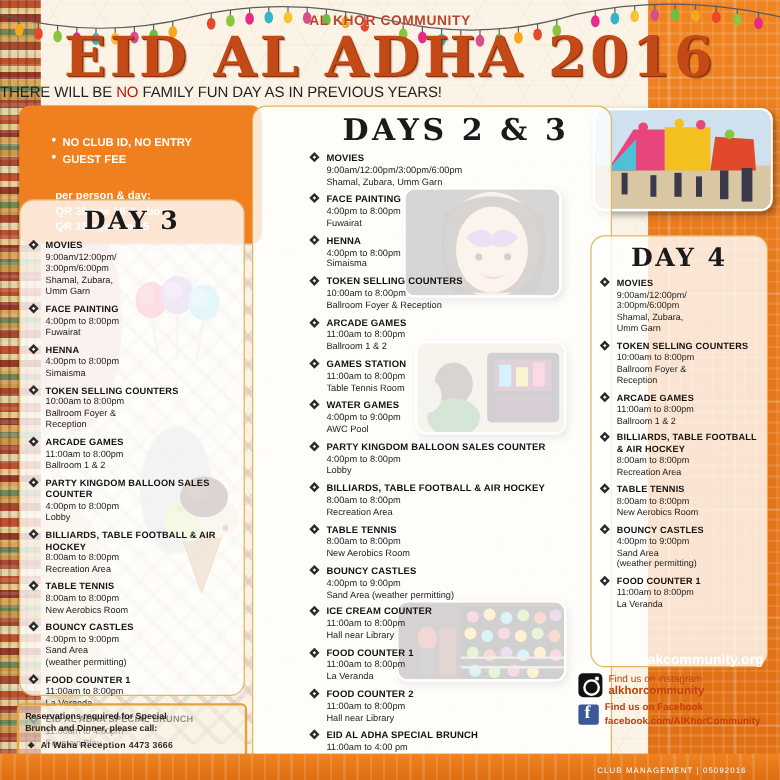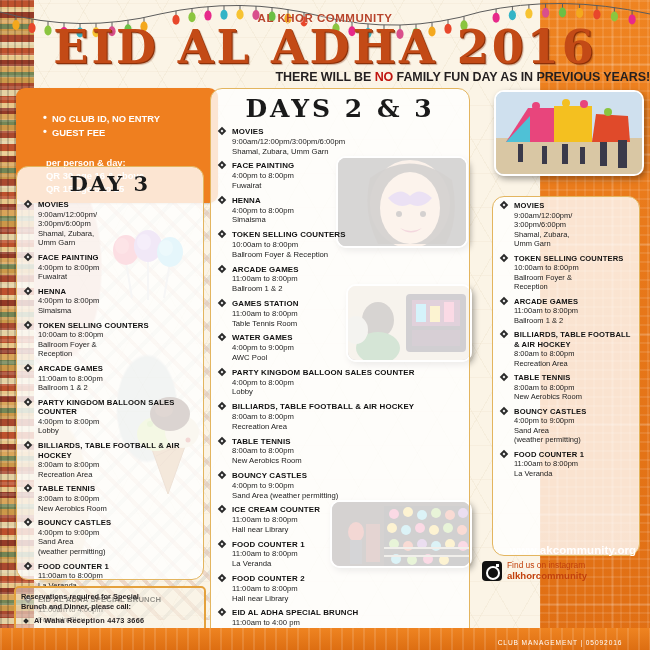--- a/index.html
+++ b/index.html
@@ -80,22 +80,22 @@
     text-shadow:0 1px 0 rgba(255,255,255,.6);
   }
   .title{
     position:absolute;left:0;right:0;top:22px;text-align:center;
     font-family:"DejaVu Serif", serif;font-weight:bold;
     font-size:46px;line-height:50px;letter-spacing:3px;
     color:#c34a16;
     text-shadow:1px 1px 0 #8c3008, 2px 2px 1px rgba(120,40,8,.35);
   }
   .subtitle{
-    position:absolute;left:0;right:0;top:70px;text-align:right;
-    font-weight:bold;font-size:12.5px;letter-spacing:-.1px;color:#231f20;
+    position:absolute;left:0;right:0;top:70px;text-align:left;
+    font-weight:normal;font-size:12.5px;letter-spacing:-.1px;color:#231f20;
   }
   .subtitle .no{color:#c0150f;}
 
   
   .notice{
     position:absolute;left:16px;top:88px;width:186px;
     background:#ef7f1f;border-radius:9px;padding:7px 8px 8px 8px;
     color:#fff;font-weight:bold;font-size:9.4px;line-height:13px;
     box-shadow:0 1px 2px rgba(0,0,0,.18);
   }
@@ -103,21 +103,21 @@
   .notice li{position:relative;padding-left:11px;margin-bottom:1px;}
   .notice li::before{content:"•";position:absolute;left:2px;top:-1px;font-size:11px;}
   .notice .ind{padding-left:22px;}
 
   
   .panel{
     position:absolute;background:rgba(255,255,255,.80);
     border:1.6px solid #e3b55f;border-radius:12px;
   }
   #panel-day1{left:16px;top:166px;width:186px;height:412px;}
-  #panel-day23{left:210px;top:88px;width:258px;height:552px;}
+  #panel-day23{left:210px;top:88px;width:258px;height:552px;padding-left:40px;}
   #panel-day4{left:492px;top:196px;width:146px;height:358px;}
 
   .day-head{
     text-align:center;font-family:"DejaVu Serif", serif;font-weight:bold;
     color:#1a1a1a;letter-spacing:2px;
   }
   #panel-day1 .day-head{font-size:21px;padding-top:4px;}
   #panel-day23 .day-head{font-size:25px;padding-top:5px;letter-spacing:3px;}
   #panel-day4 .day-head{font-size:21px;padding-top:5px;}
 
@@ -578,20 +578,21 @@
           <div class="ln">Fountain Bleu</div>
         </li>
         <li class="ev">
           <span class="dia"></span>
           <div class="nm">EID AL ADHA SPECIAL DINNER</div>
         </li>
       </ul>
   </div>
 
   <div class="panel" id="panel-day4">
+    <div class="day-head">DAY  4</div>
     <ul class="evlist" id="list-day4">
         <li class="ev">
           <span class="dia"></span>
           <div class="nm">MOVIES</div>
           <div class="ln">9:00am/12:00pm/</div>
           <div class="ln">3:00pm/6:00pm</div>
           <div class="ln">Shamal, Zubara,</div>
           <div class="ln">Umm Garn</div>
         </li>
         <li class="ev">
@@ -646,17 +647,24 @@
 
   <div class="web">www.akcommunity.org</div>
   <div class="social">
     <div class="srow">
       <div class="ig-ic"></div>
       <div class="txt">
         <div class="t1">Find us on instagram</div>
         <div class="t2">alkhorcommunity</div>
       </div>
     </div>
+    <div class="srow">
+      <div class="fb-ic"></div>
+      <div class="txt fbtxt">
+        <div class="t1">Find us on Facebook</div>
+        <div class="t2">facebook.com/AlKhorCommunity</div>
+      </div>
+    </div>
   </div>
 
   <div class="bottom-bar"></div>
   <div class="mgmt">CLUB MANAGEMENT  |  05092016</div>
 </div>
 
 </body></html>

